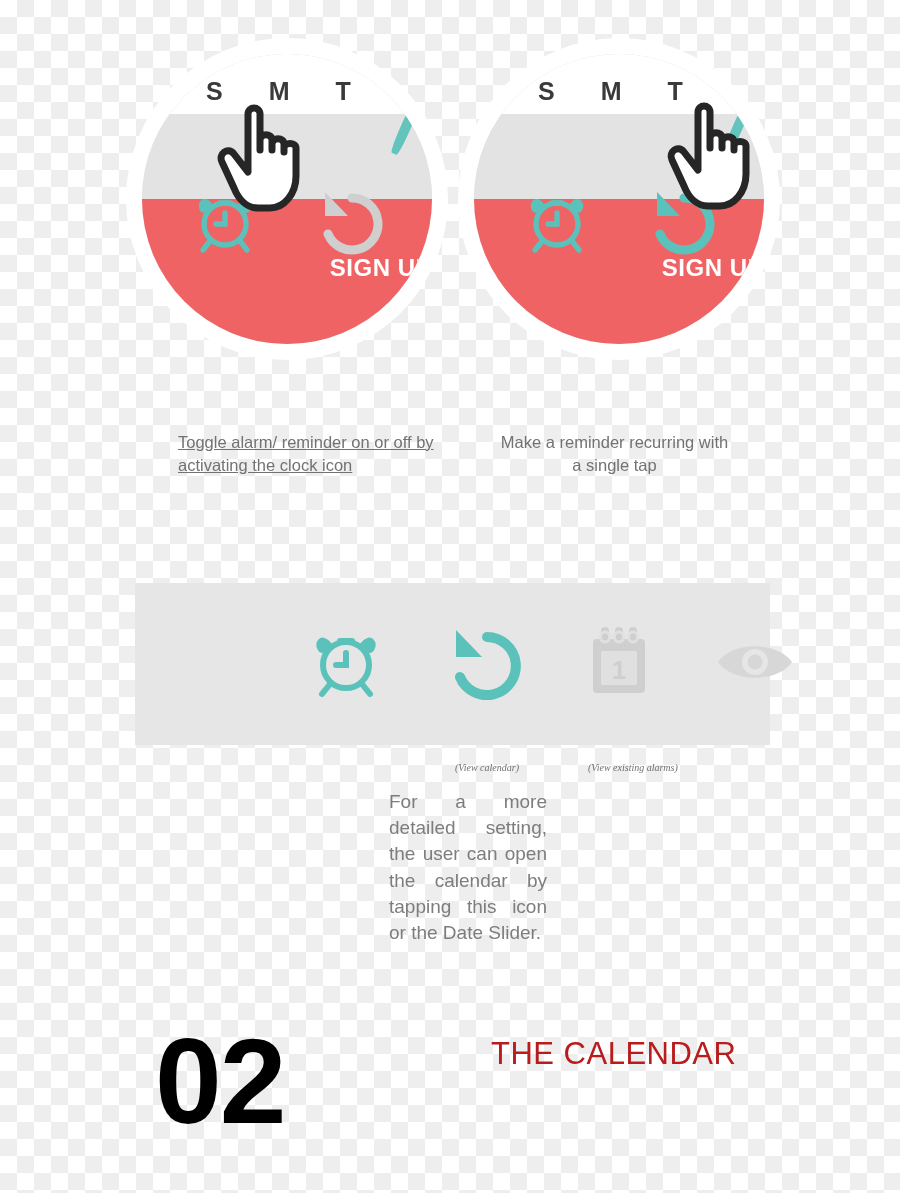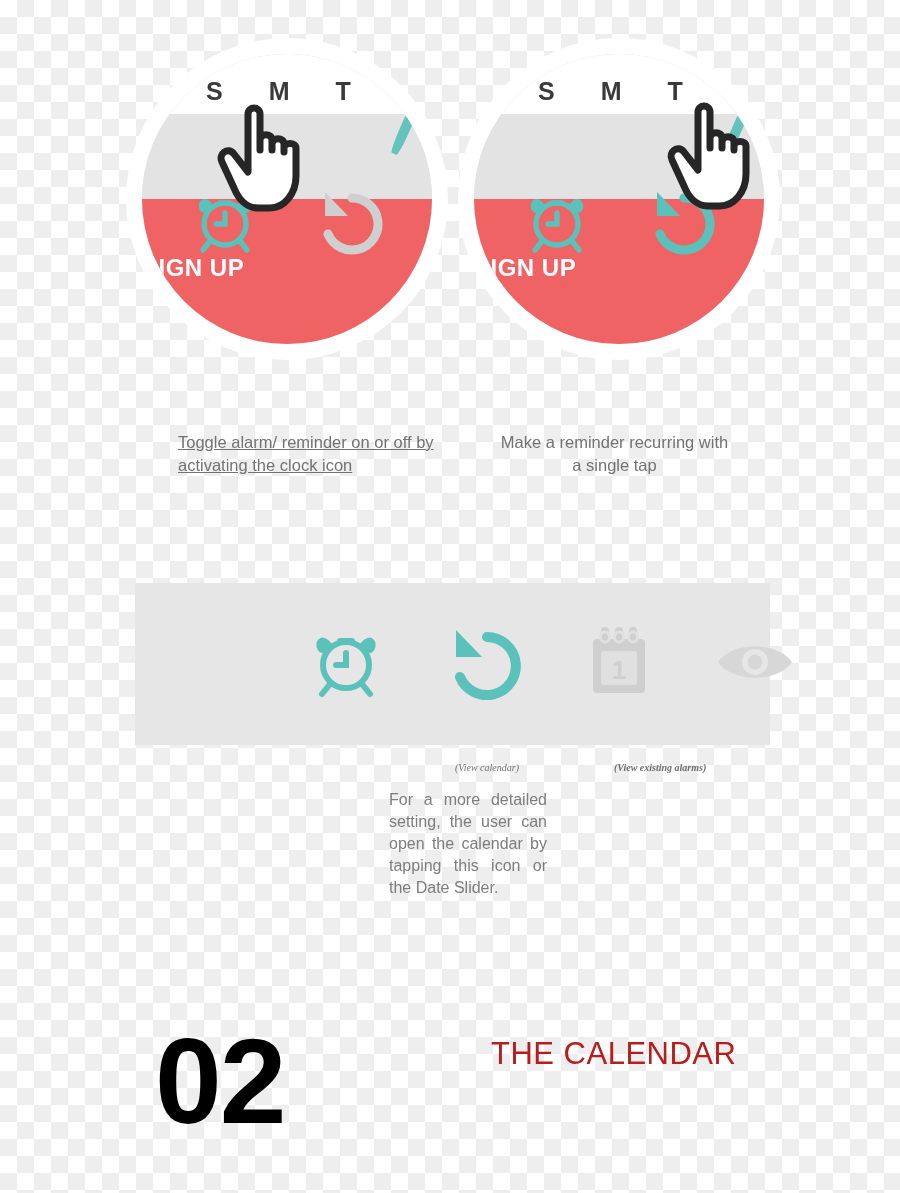--- a/index.html
+++ b/index.html
@@ -49,21 +49,21 @@
     transform:rotate(24deg);
     border-radius:60% 60% 30% 30%/40% 40% 60% 60%;
     opacity:.95;
   }
 
   .icon-slot{position:absolute;top:128px;width:78px;height:78px;}
   .icon-slot.alarm{left:44px;}
   .icon-slot.repeat{left:168px;}
 
   .signup-label{
-    position:absolute;left:0;top:200px;width:100%;text-align:left;
+    position:absolute;left:0;top:200px;width:100%;text-align:right;
     color:#ffffff;font-size:24px;font-weight:bold;letter-spacing:.5px;
   }
 
   .hand{position:absolute;width:104px;height:118px;pointer-events:none;}
   .hand.h-left{left:88px;top:60px;}
   .hand.h-right{left:206px;top:58px;}
 
   
   .caption{
     position:absolute;font-size:16.5px;color:#727272;line-height:1.37;
@@ -81,25 +81,25 @@
   .bar-icon.b2{left:305px;}
   .bar-icon.b3{left:441px;}
   .bar-icon.b4{left:577px;}
 
   
   .annot-label{
     position:absolute;font-size:10px;font-style:italic;color:#6f6f6f;
     font-family:"Liberation Serif", serif;
   }
   .annot-label.a1{left:455px;top:762px;}
-  .annot-label.a2{left:614px;top:762px;font-weight:bold;}
+  .annot-label.a2{left:588px;top:762px;}
 
   .annot-body{
     position:absolute;left:389px;top:789px;width:158px;
-    font-size:16px;color:#7d7d7d;line-height:1.38;text-align:justify;
+    font-size:19px;color:#7d7d7d;line-height:1.38;text-align:justify;
   }
 
   
   .footer-num{
     position:absolute;left:155px;top:1021px;
     font-size:120px;font-weight:bold;color:#000000;letter-spacing:-2px;
     line-height:1;
   }
   .footer-title{
     position:absolute;left:491px;top:1036px;

